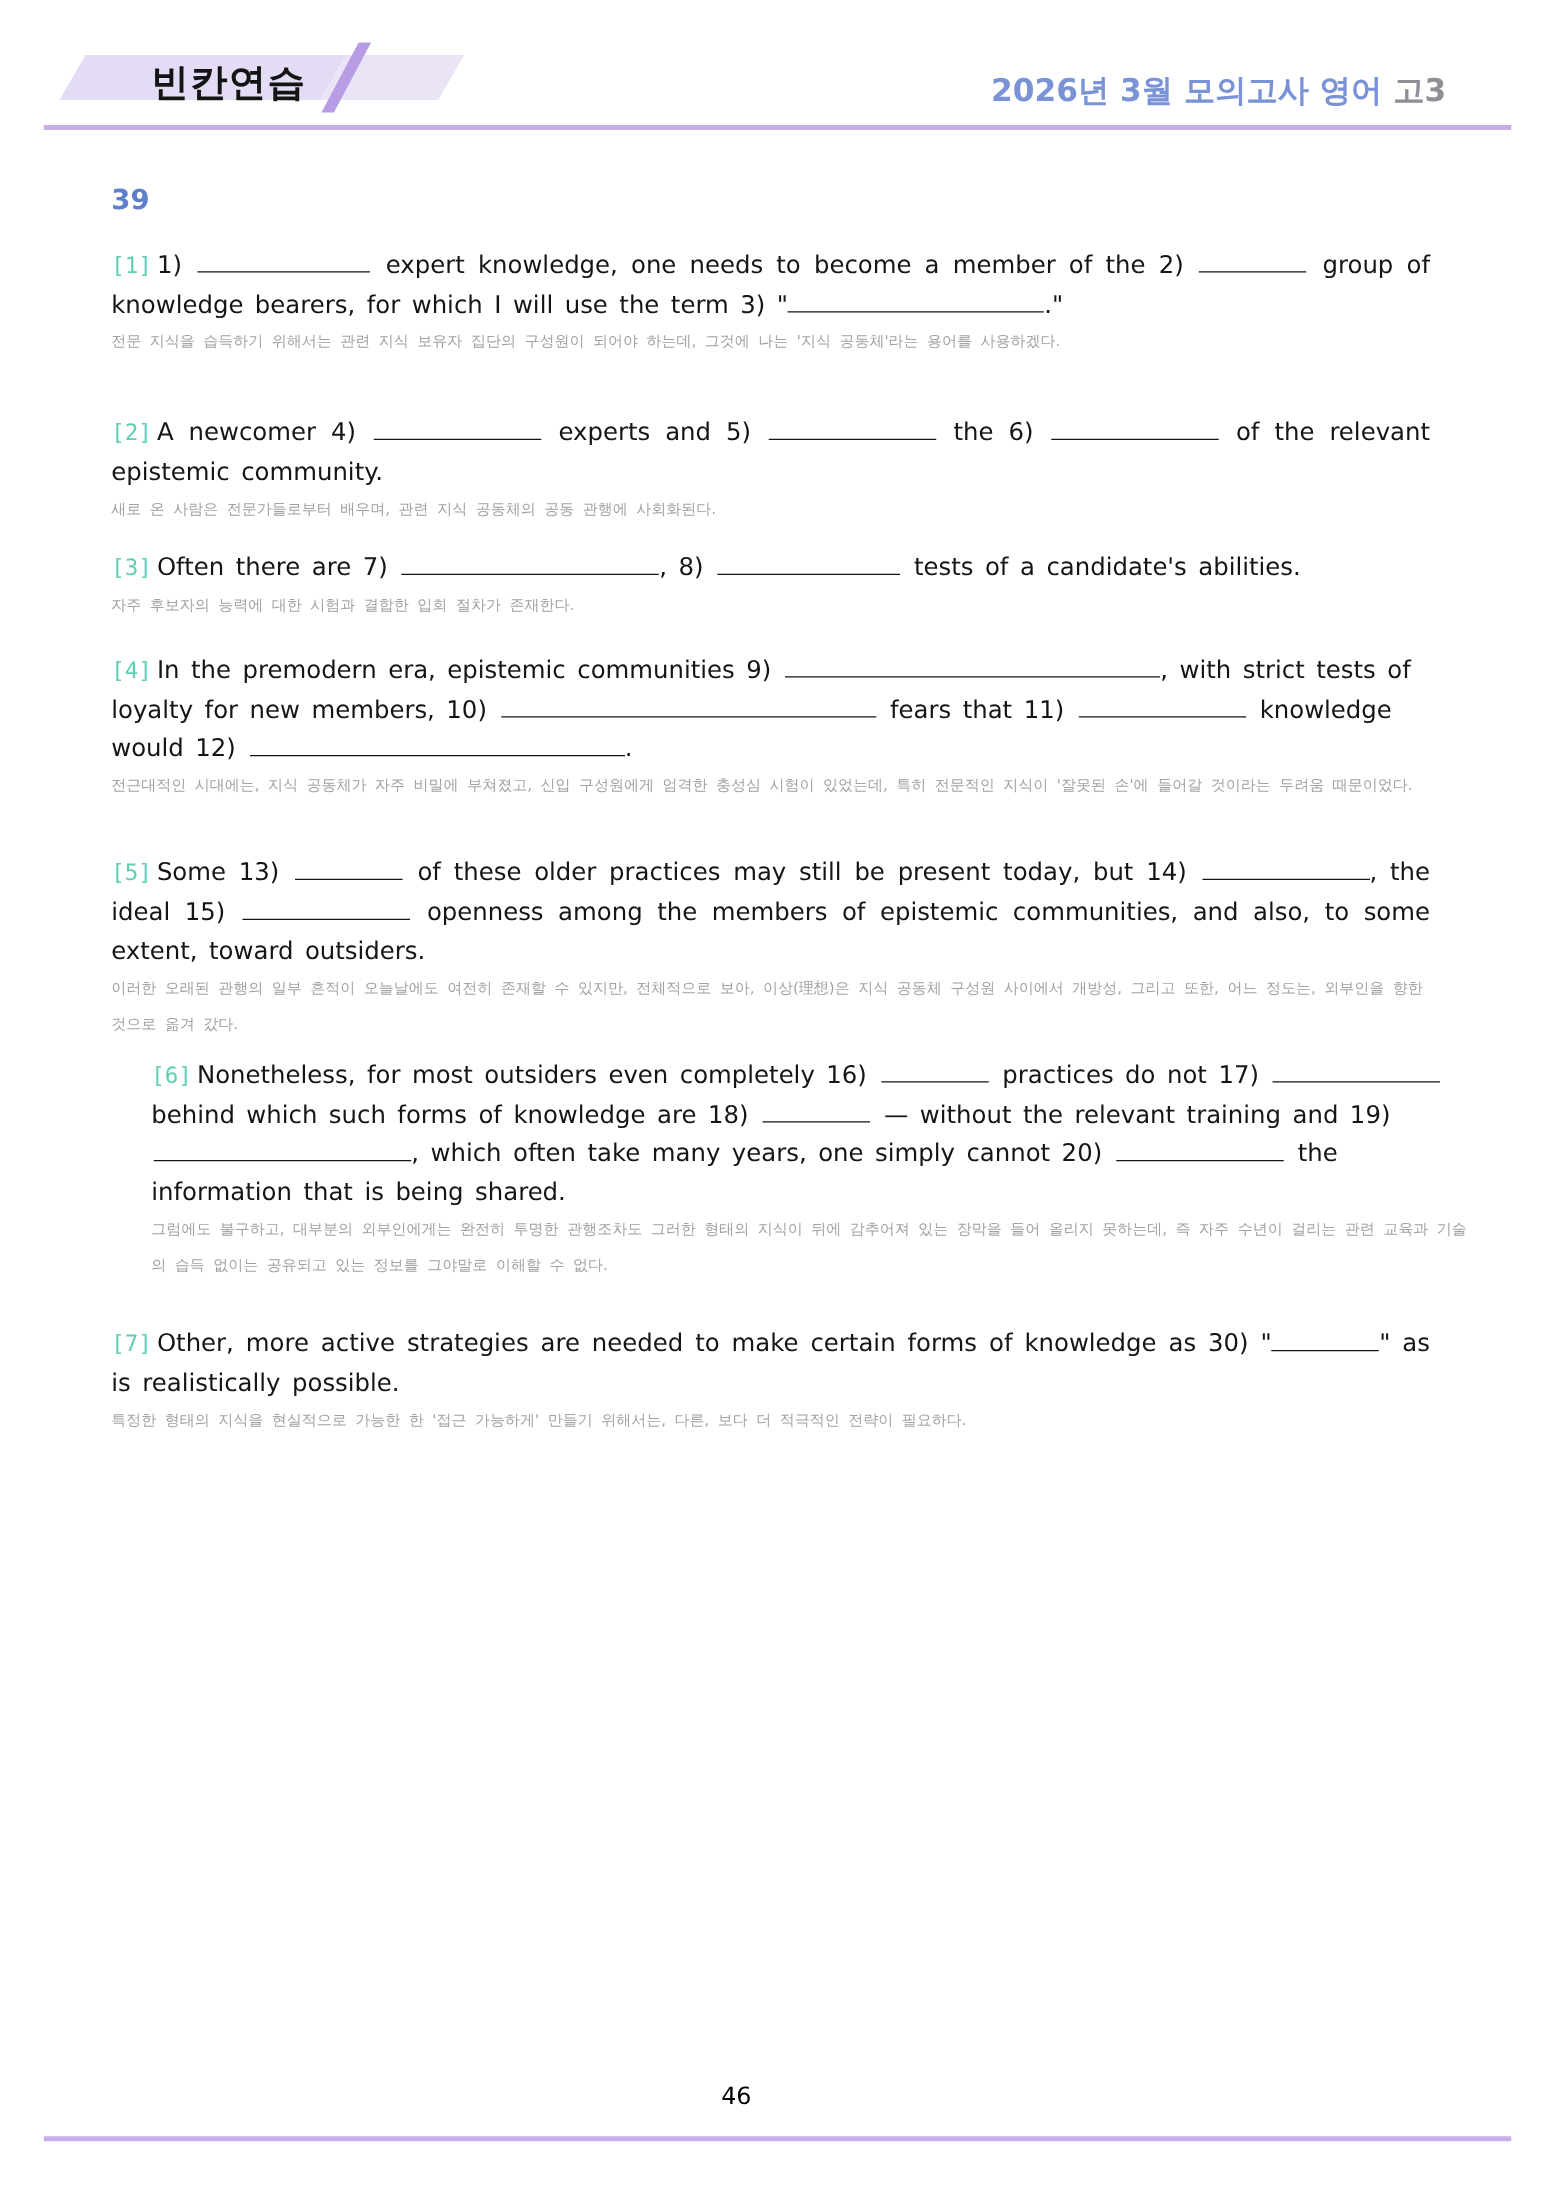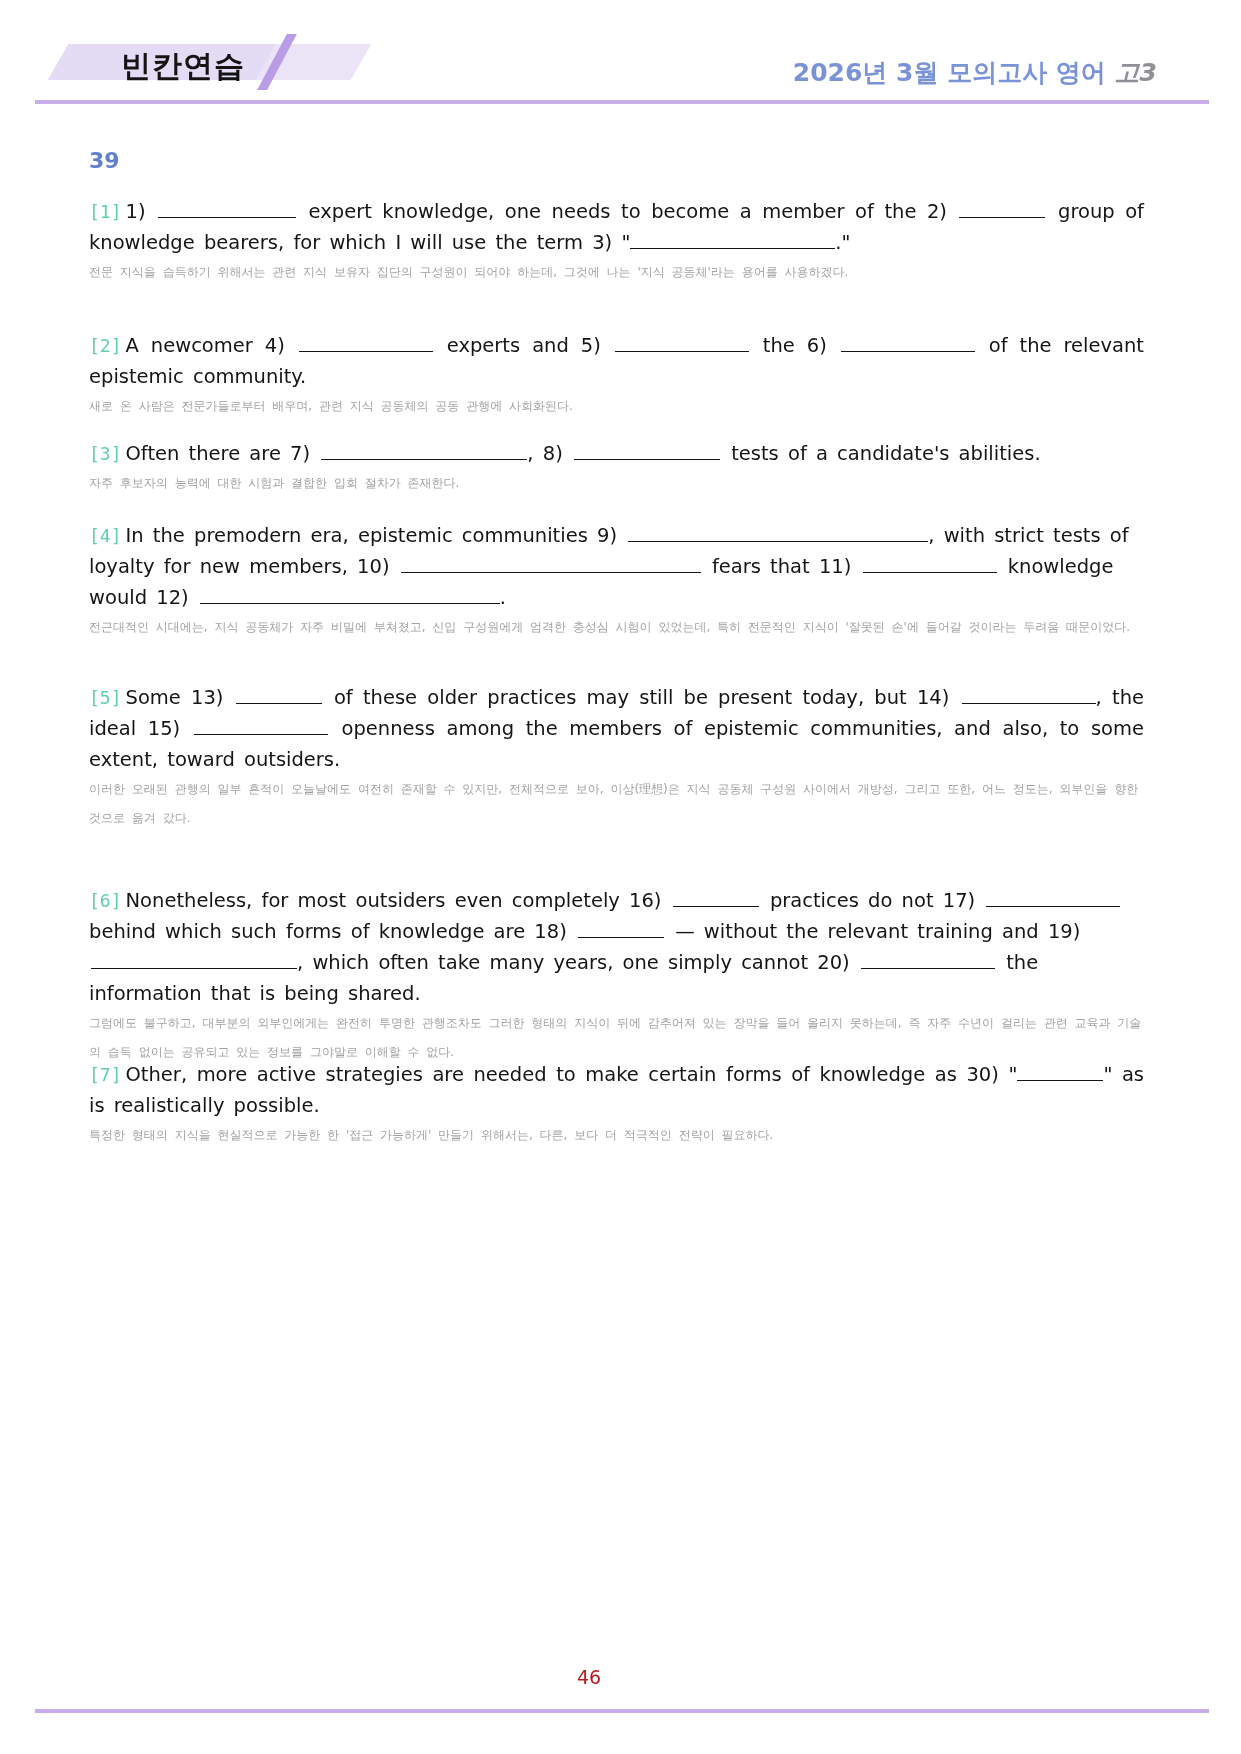--- a/index.html
+++ b/index.html
@@ -10,33 +10,33 @@
   .hdr-shape1 { position:absolute; left:66px; top:44px; width:295px; height:36px;
                 background:#ebe4f7; transform:skewX(-30deg); }
   .hdr-shape2b { position:absolute; left:58px; top:44px; width:208px; height:36px;
                  background:#e4dbf5; transform:skewX(-30deg); }
   .hdr-slash { position:absolute; left:272px; top:34px; width:10px; height:56px;
                background:#b89de6; transform:skewX(-28deg); }
   .hdr-title { position:absolute; left:121px; top:46px; font-size:30px; font-weight:bold;
                color:#141414; letter-spacing:1px; }
   .hdr-exam { position:absolute; right:84px; top:56px; font-size:25px; font-weight:bold;
               color:#7a93d6; }
-  .hdr-exam .grade { color:#8f8f96;font-style:italic; }
+  .hdr-exam .grade { color:#8f8f96; }
   .hdr-rule { position:absolute; left:35px; top:100px; width:1174px; height:4px; background:#c7aeea; }
 
   
   .qnum { position:absolute; left:89px; top:148px; font-size:22px; font-weight:bold; color:#5f7fcc; }
   .block { position:absolute; left:89px; width:1055px; }
   .en { font-size:19.5px; line-height:31px; color:#151515; text-align:justify; word-spacing:3px; }
   .ko { font-size:12px; line-height:29px; color:#a2a2a2; word-spacing:3px; }
   .mark { color:#5ecfb2; font-family:"DejaVu Sans Mono", monospace; font-size:18px; margin-right:4px; }
   .blank { display:inline-block; border-bottom:1.5px solid #151515; height:18px; vertical-align:baseline; margin:0 2px; }
 
   
-  .page-num { position:absolute; left:0; width:1178px; top:1666px; text-align:center; font-size:19px; color:#b91c1c; }
+  .page-num { position:absolute; left:0; width:1178px; top:1666px; text-align:center; font-size:19px; color:#000000; }
   .ftr-rule { position:absolute; left:35px; top:1709px; width:1174px; height:4px; background:#c7aeea; }
 </style>
 </head>
 <body>
 
 <div class="hdr-shape1"></div>
 <div class="hdr-shape2b"></div>
 <div class="hdr-slash"></div>
 <div class="hdr-title">빈칸연습</div>
 <div class="hdr-exam"><span>2026년 3월 모의고사 영어</span> <span class="grade">고3</span></div>
@@ -96,21 +96,21 @@
     <span class="mark">[5]</span><span>Some 13)</span>
     <span class="blank" style="width:86px"></span>
     <span>of these older practices may still be present today, but 14)</span>
     <span class="blank" style="width:134px;margin-right:0"></span><span>, the ideal 15)</span>
     <span class="blank" style="width:134px"></span>
     <span>openness among the members of epistemic communities, and also, to some extent, toward outsiders.</span>
   </div>
   <div class="ko">이러한 오래된 관행의 일부 흔적이 오늘날에도 여전히 존재할 수 있지만, 전체적으로 보아, 이상(理想)은 지식 공동체 구성원 사이에서 개방성, 그리고 또한, 어느 정도는, 외부인을 향한 것으로 옮겨 갔다.</div>
 </div>
 
-<div class="block" style="top:885px;">
+<div class="block" style="top:844px;margin-left:32px;">
   <div class="en" style="text-align:left">
     <span class="mark">[6]</span><span>Nonetheless, for most outsiders even completely 16)</span>
     <span class="blank" style="width:86px"></span>
     <span>practices do not 17)</span>
     <span class="blank" style="width:134px"></span>
     <span>behind which such forms of knowledge are 18)</span>
     <span class="blank" style="width:86px"></span>
     <span>— without the relevant training and 19)</span>
     <span class="blank" style="width:206px;margin-right:0"></span><span>, which often take many years, one simply cannot 20)</span>
     <span class="blank" style="width:134px"></span>

